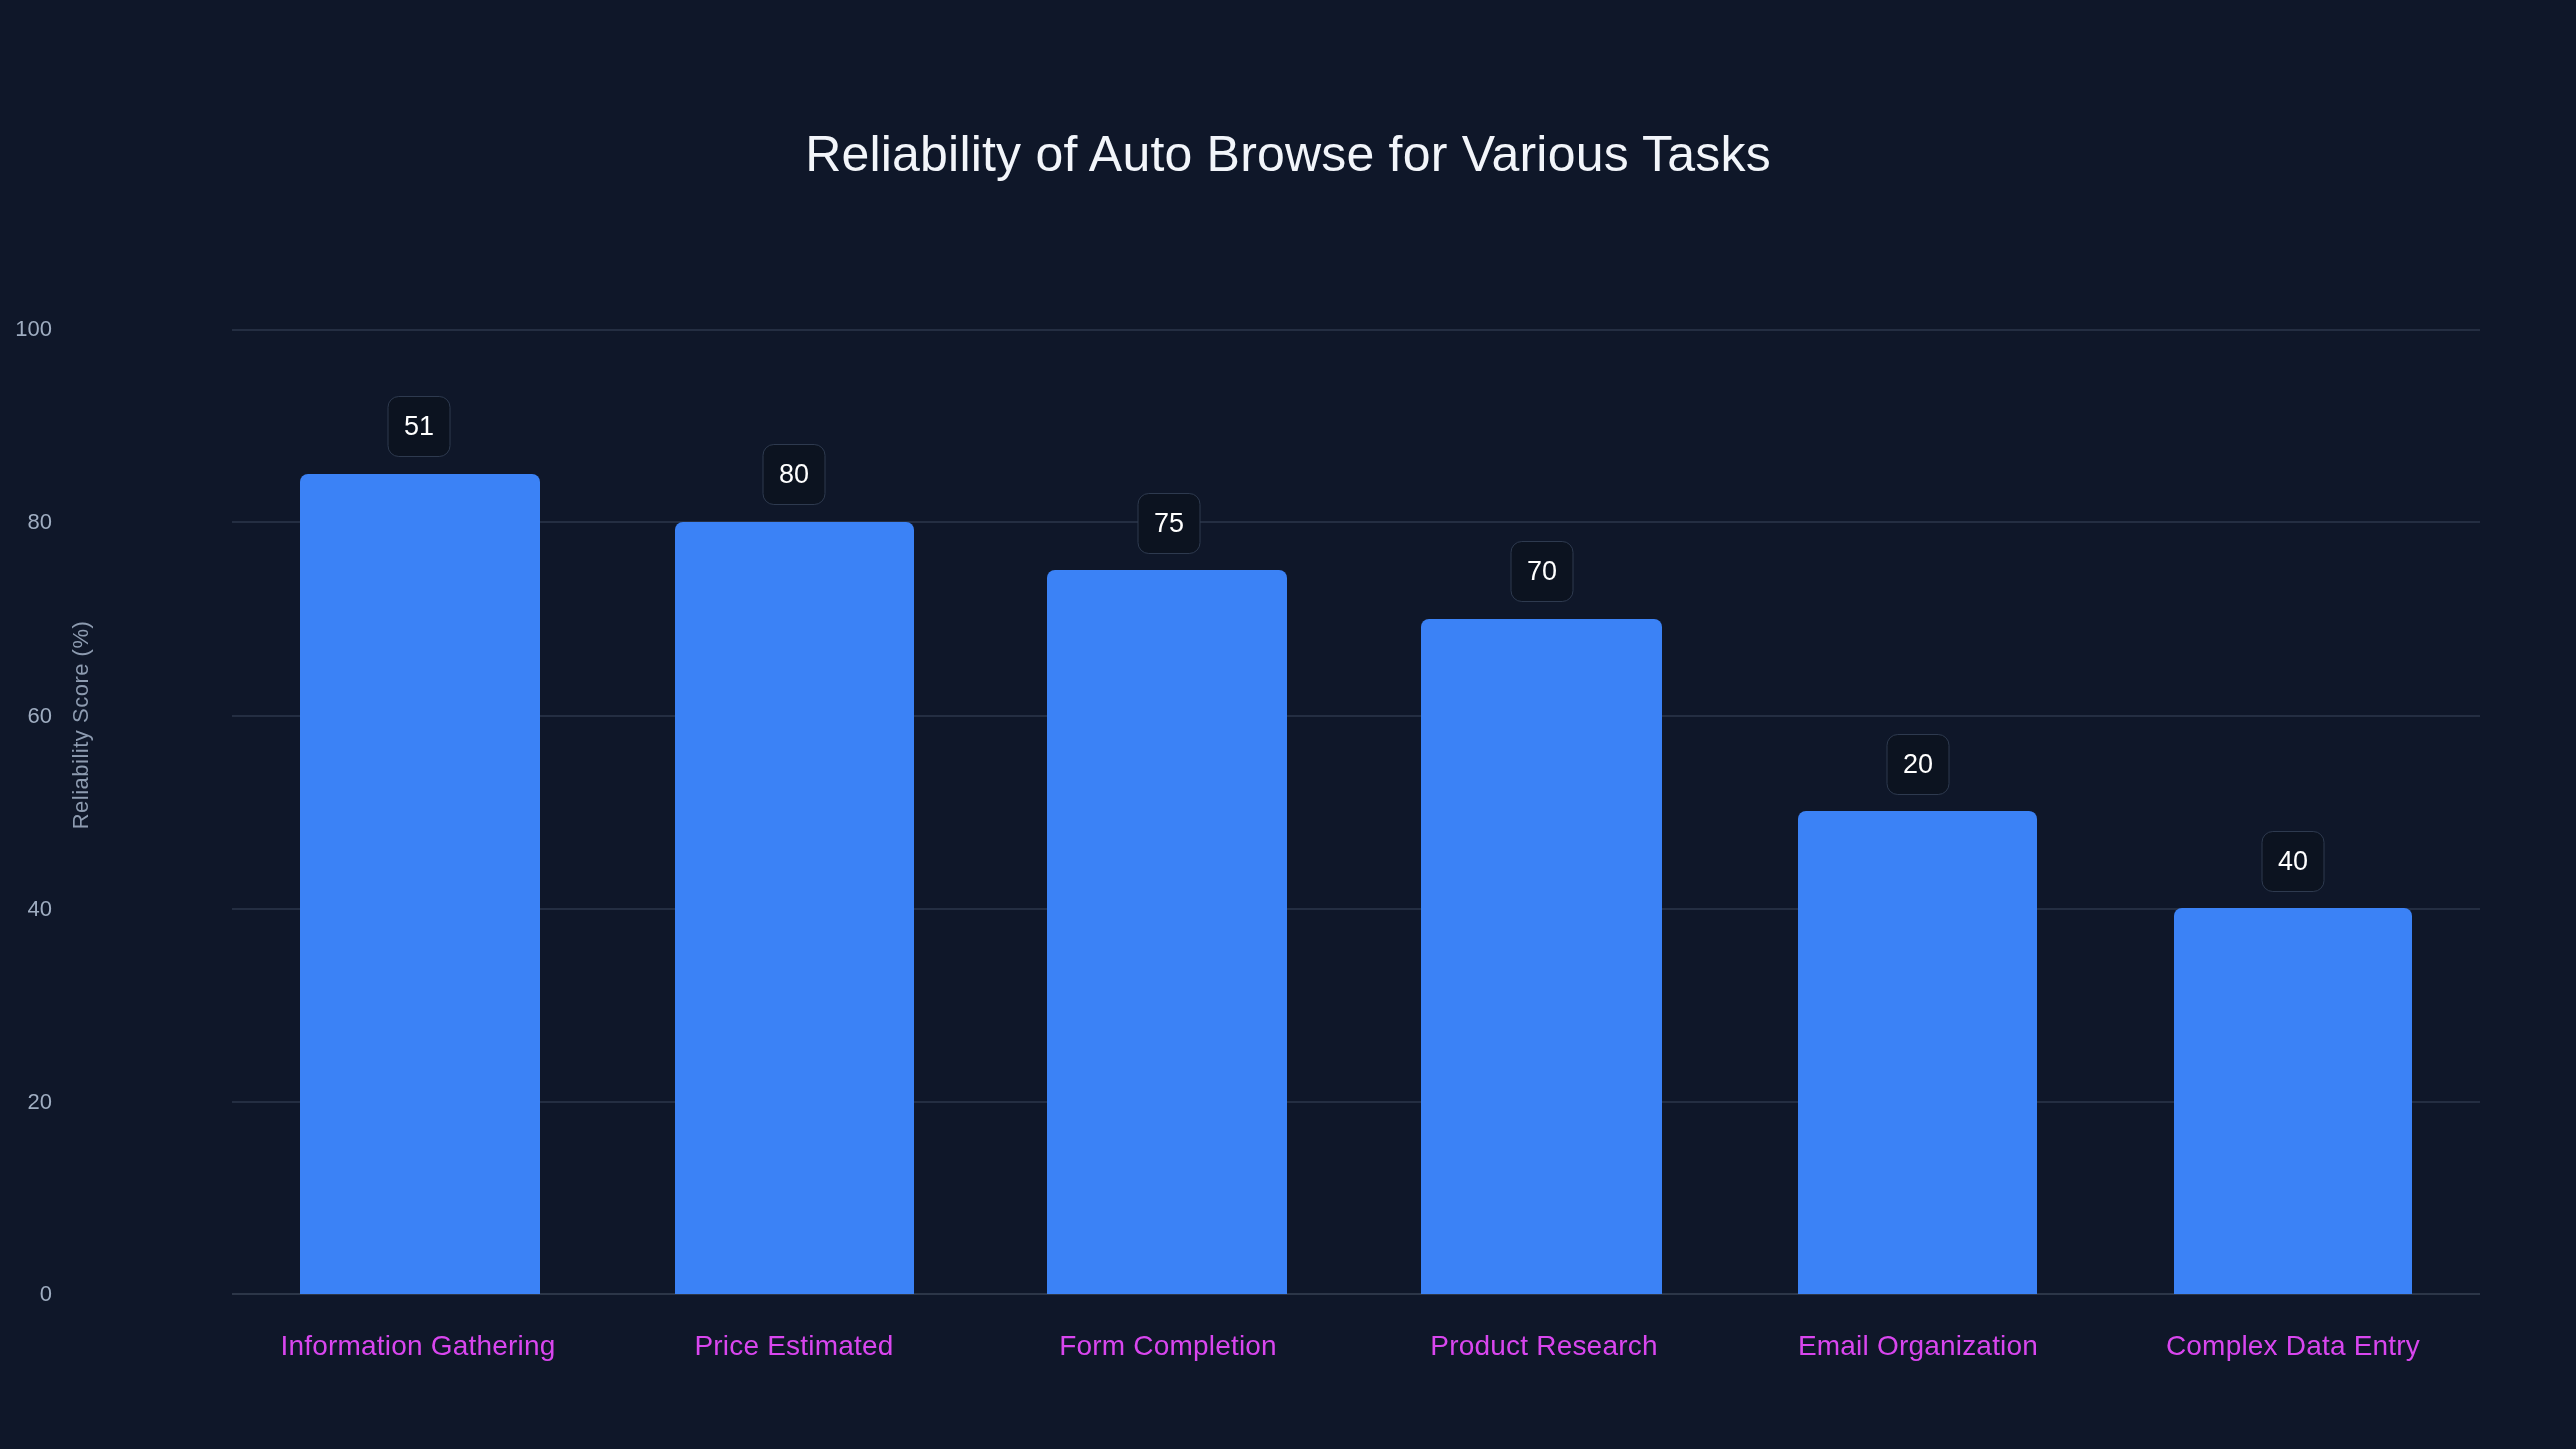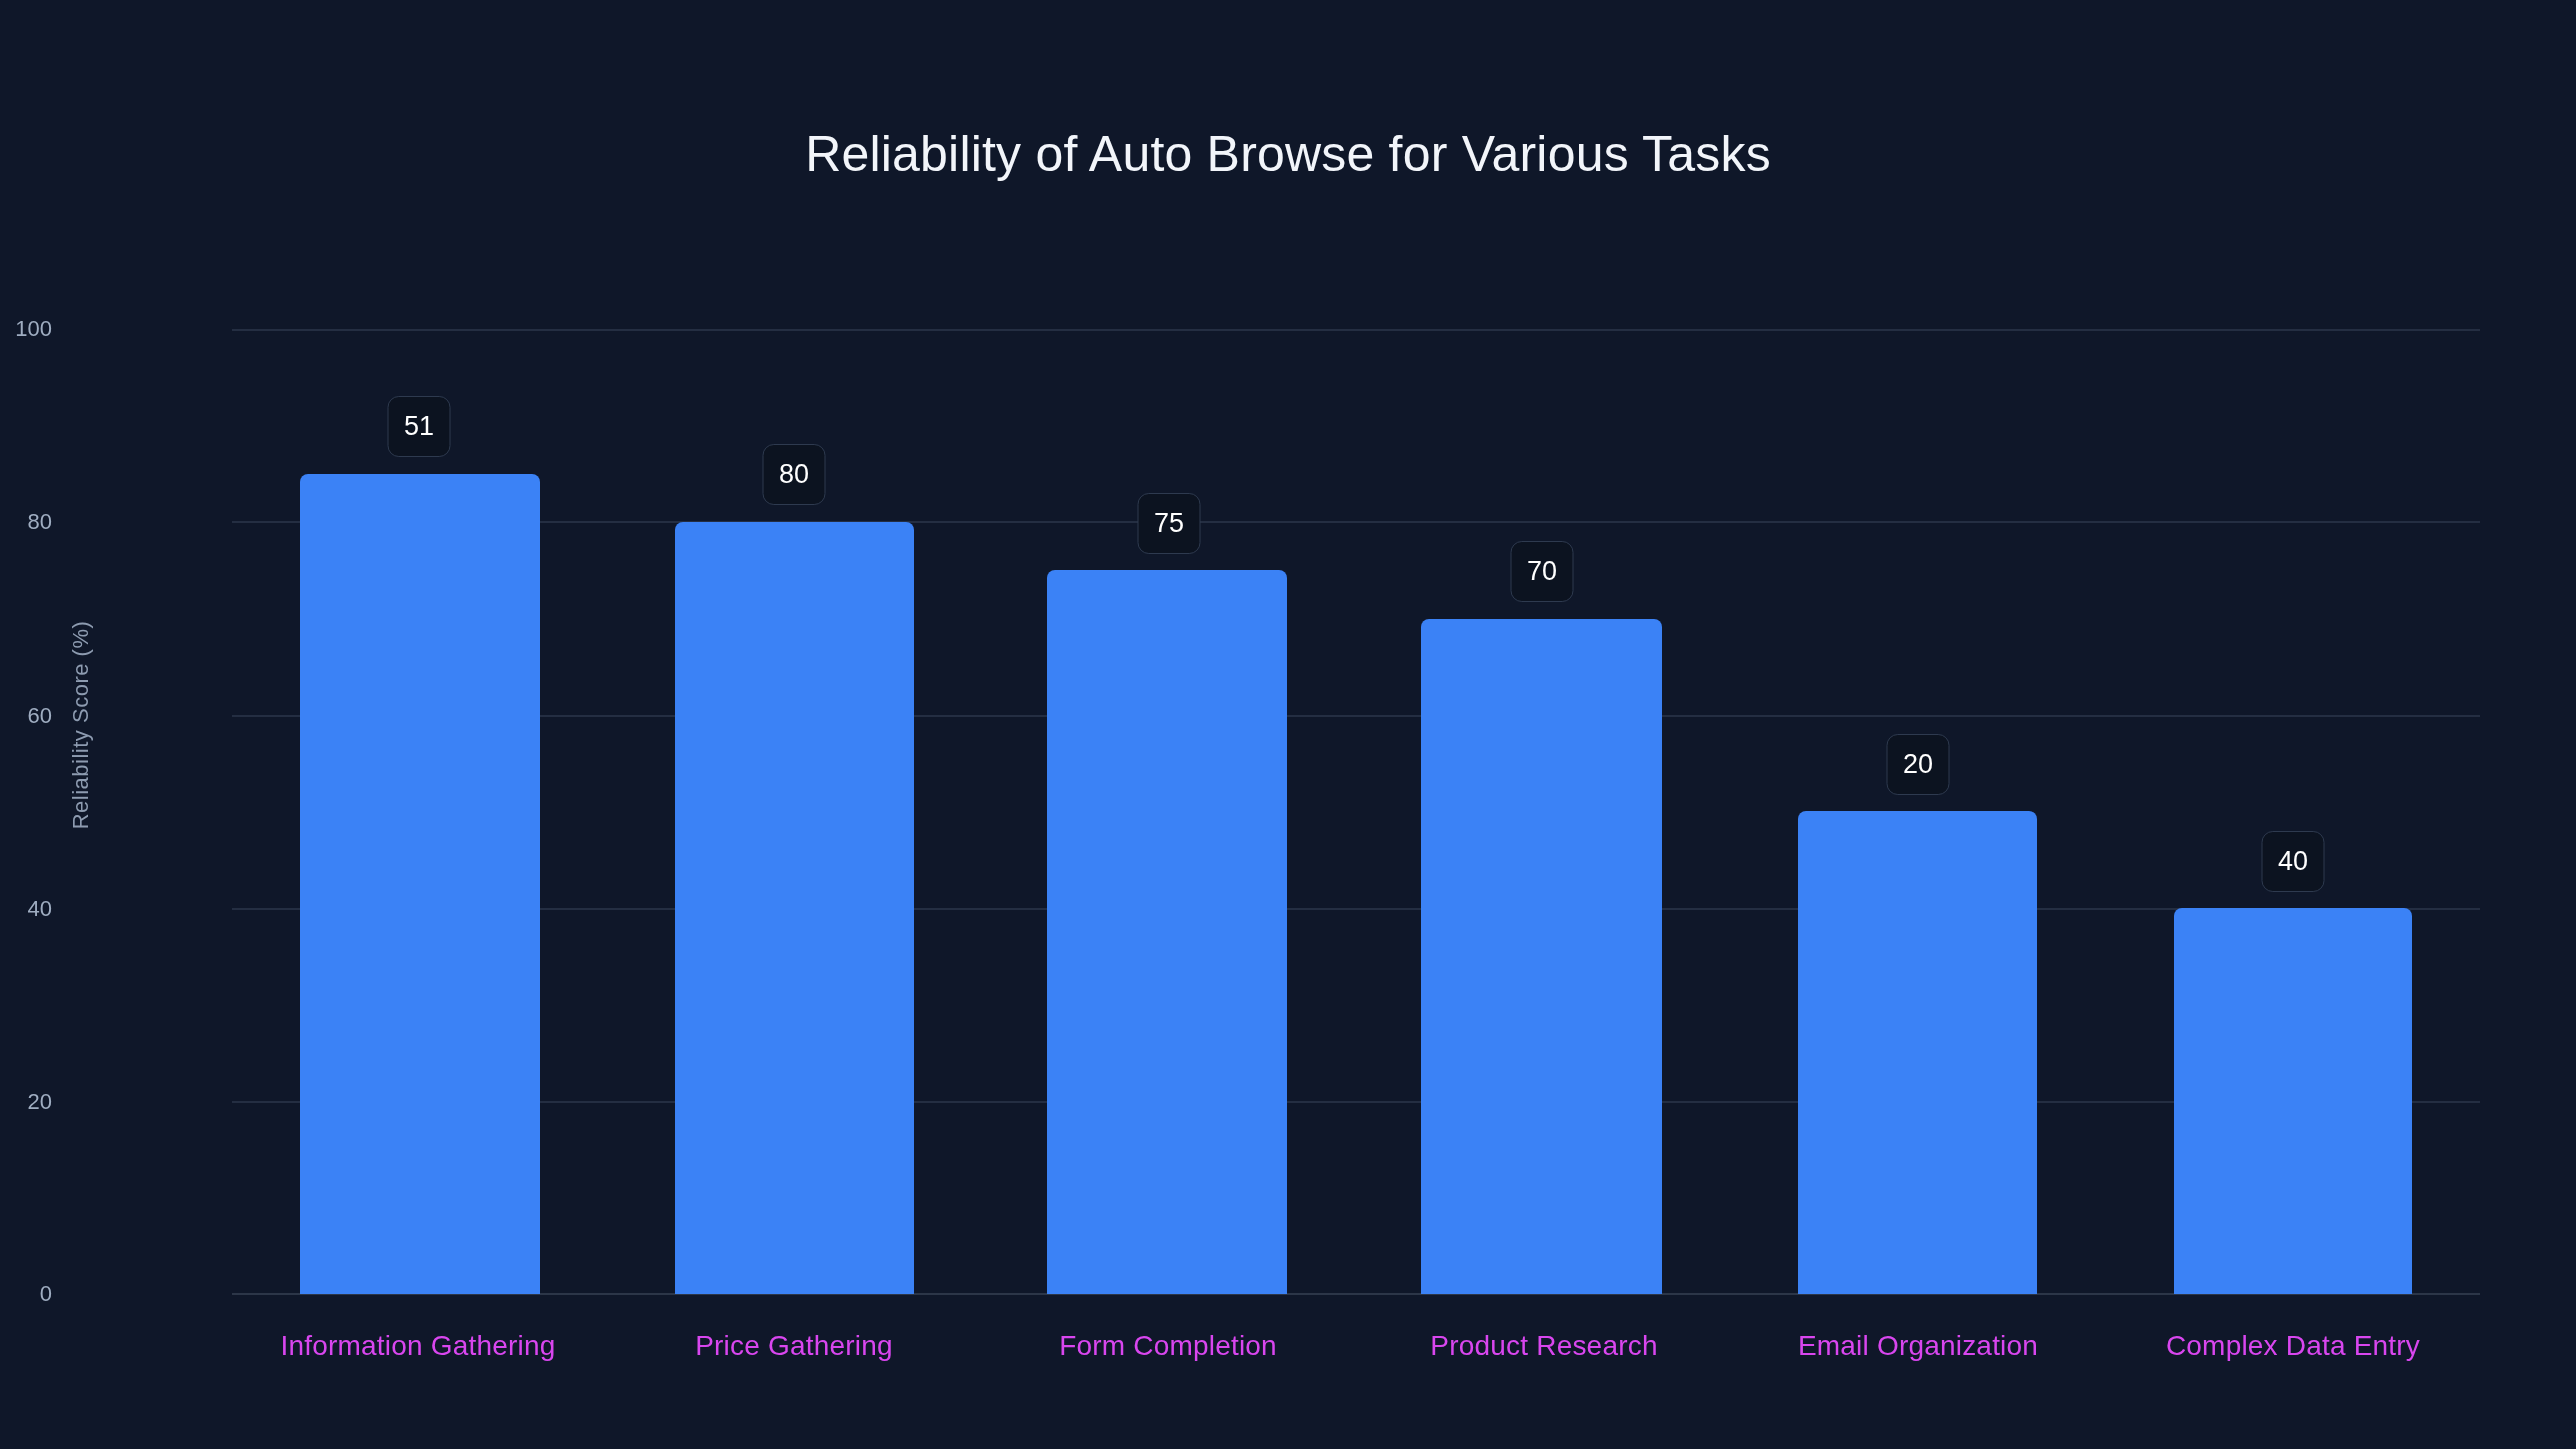--- a/index.html
+++ b/index.html
@@ -127,20 +127,20 @@
   </div>
 
   <div class="badge" style="left:419px;  top:396px;">51</div>
   <div class="badge" style="left:794px;  top:444px;">80</div>
   <div class="badge" style="left:1169px; top:493px;">75</div>
   <div class="badge" style="left:1542px; top:541px;">70</div>
   <div class="badge" style="left:1918px; top:734px;">20</div>
   <div class="badge" style="left:2293px; top:831px;">40</div>
 
   <div class="xtick" style="left:418px;">Information Gathering</div>
-  <div class="xtick" style="left:794px;">Price Gathering</div>
+  <div class="xtick" style="left:794px;">Price Estimated</div>
   <div class="xtick" style="left:1168px;">Form Completion</div>
   <div class="xtick" style="left:1544px;">Product Research</div>
   <div class="xtick" style="left:1918px;">Email Organization</div>
   <div class="xtick" style="left:2293px;">Complex Data Entry</div>
 
 </div>
 
 
 </body></html>

